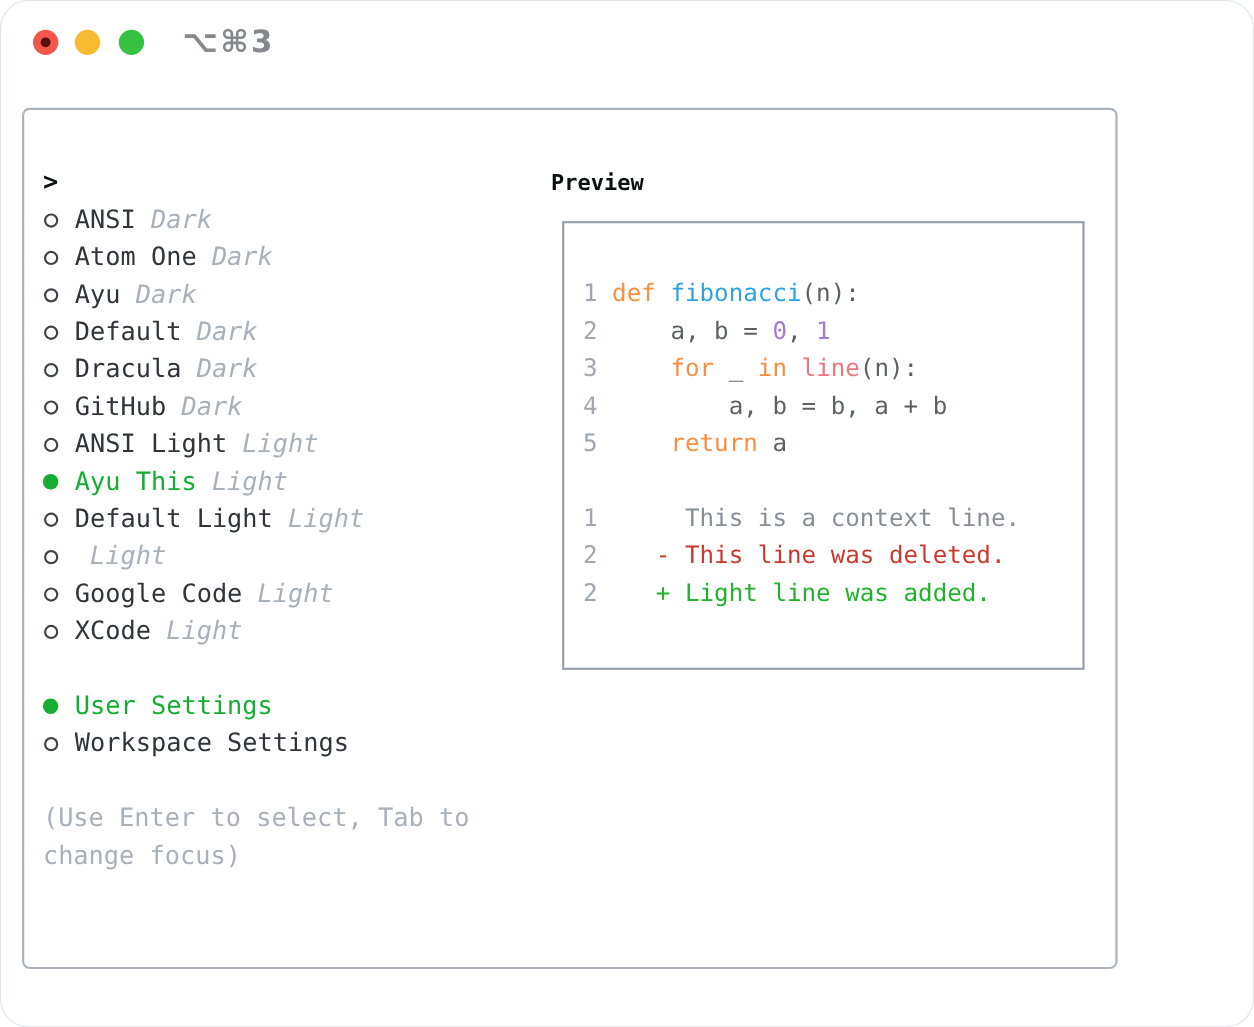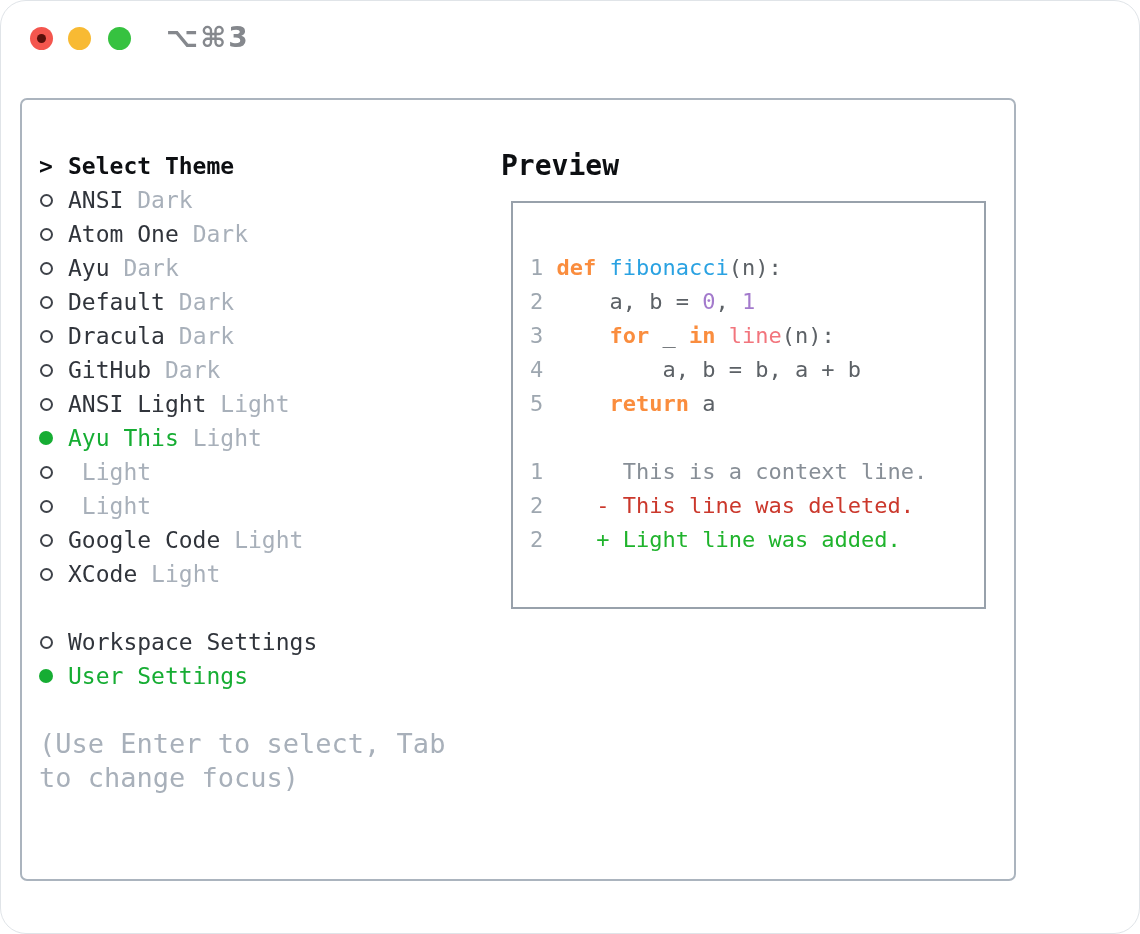--- a/index.html
+++ b/index.html
@@ -26,33 +26,33 @@
   .left-col{position:absolute;left:17px;top:49px;}
   .row{display:flex;align-items:center;height:34px;font-size:23px;color:var(--text);}
   .marker{width:29px;flex:none;display:flex;align-items:center;}
   .arrow{font-weight:bold;color:var(--heading);}
   .circ{width:13px;height:13px;border:2px solid var(--radio_ring);border-radius:50%;
         box-sizing:border-box;margin-left:1px;}
   .circ.sel{width:14px;height:14px;border:none;background:var(--green);margin-left:0;}
   .header-text{font-weight:bold;color:var(--heading);}
   .item-name{color:var(--item);white-space:pre;}
   .item-name.sel{color:var(--green);}
-  .item-variant{color:var(--muted);margin-left:1ch;white-space:pre;}
+  .item-variant{color:var(--muted);margin-left:1ch;white-space:pre;font-style:italic;}
   .blank-row{height:34px;}
-  .hint{width:420px;font-size:27px;line-height:34px;color:var(--muted);}
+  .hint{width:420px;font-size:23px;line-height:34px;color:var(--muted);}
   
   .preview-title{position:absolute;left:479px;top:49px;height:34px;line-height:34px;
-                 font-size:28px;font-weight:bold;color:var(--heading);}
+                 font-size:20px;font-weight:bold;color:var(--heading);}
   .preview-box{position:absolute;left:489px;top:101px;width:475px;height:408px;
                box-sizing:border-box;border:2px solid var(--preview_border);
                padding:48px 0 0 17px;font-size:22px;overflow:hidden;}
   .pline{display:flex;height:34px;line-height:34px;white-space:pre;}
   .lnum{color:var(--linenum);width:1ch;margin-right:1ch;flex:none;}
   .tok-plain{color:var(--plain);}
-  .tok-keyword{color:var(--keyword);font-weight:bold;}
+  .tok-keyword{color:var(--keyword);}
   .tok-function{color:var(--function);}
   .tok-number{color:var(--number);}
   .tok-builtin{color:var(--builtin);}
   .tok-context{color:var(--context);}
   .tok-deleted{color:var(--deleted);text-align:right;}
   .tok-added{color:var(--added);}
 </style>
 </head>
 <body>
 
@@ -67,21 +67,20 @@
     <span class="hotkey">⌥⌘3</span>
   </div>
 
   <div class="panel">
 
     <div class="left-col">
       <div class="row">
         <span class="marker">
           <span class="arrow">&gt;</span>
         </span>
-        <span class="header-text">Select Theme</span>
       </div>
       <div id="theme-items">
           <div class="row">
             <span class="marker">
               <span class="circ"></span>
             </span>
             <span class="item-name">ANSI</span>
             <span class="item-variant">Dark</span>
           </div>
           <div class="row">
@@ -130,20 +129,21 @@
             <span class="marker">
               <span class="circ sel"></span>
             </span>
             <span class="item-name sel">Ayu This</span>
             <span class="item-variant">Light</span>
           </div>
           <div class="row">
             <span class="marker">
               <span class="circ"></span>
             </span>
+            <span class="item-name">Default Light</span>
             <span class="item-variant">Light</span>
           </div>
           <div class="row">
             <span class="marker">
               <span class="circ"></span>
             </span>
             <span class="item-variant">Light</span>
           </div>
           <div class="row">
             <span class="marker">
@@ -157,29 +157,29 @@
               <span class="circ"></span>
             </span>
             <span class="item-name">XCode</span>
             <span class="item-variant">Light</span>
           </div>
         </div>
       <div class="blank-row"></div>
       <div id="apply-options">
           <div class="row">
             <span class="marker">
+              <span class="circ sel"></span>
+            </span>
+            <span class="item-name sel">User Settings</span>
+          </div>
+          <div class="row">
+            <span class="marker">
               <span class="circ"></span>
             </span>
             <span class="item-name">Workspace Settings</span>
-          </div>
-          <div class="row">
-            <span class="marker">
-              <span class="circ sel"></span>
-            </span>
-            <span class="item-name sel">User Settings</span>
           </div>
         </div>
       <div class="blank-row"></div>
       <div class="hint">(Use Enter to select, Tab to change focus)</div>
     </div>
 
     <div class="preview-title">Preview</div>
     <div class="preview-box">
       <div id="code-lines">
           <div class="pline"><span class="lnum">1</span><span class="tok-keyword">def </span><span class="tok-function">fibonacci</span><span class="tok-plain">(n):</span></div>

